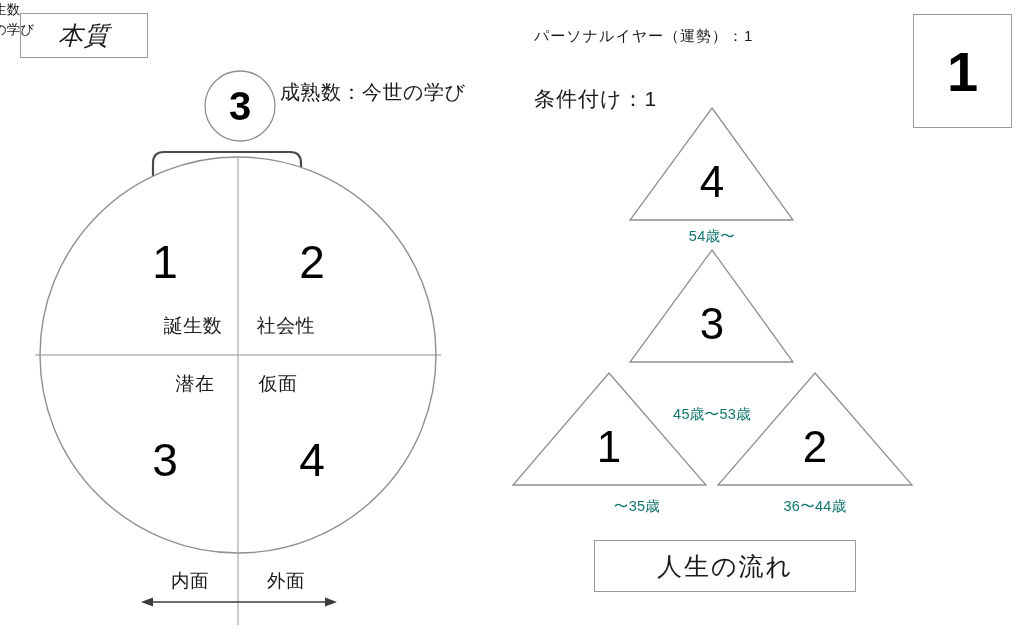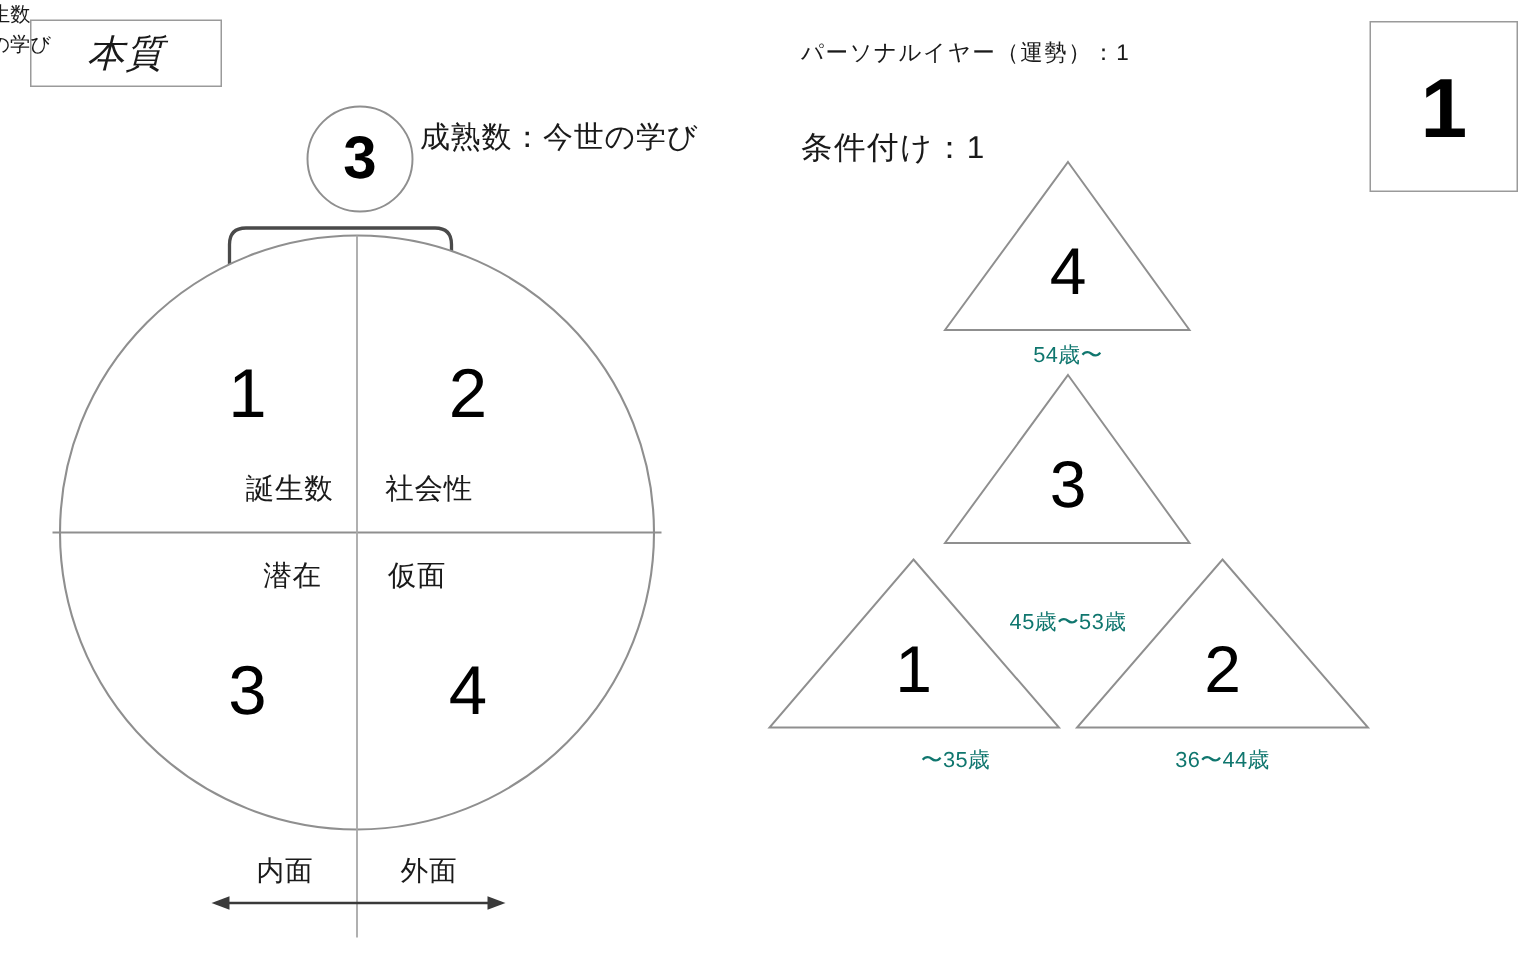--- a/index.html
+++ b/index.html
@@ -215,14 +215,17 @@
   <div class="tri-num" style="left:712px; top:182px;">4</div>
   <div class="tri-num" style="left:712px; top:324px;">3</div>
   <div class="tri-num" style="left:609px; top:447px;">1</div>
   <div class="tri-num" style="left:815px; top:447px;">2</div>
 
   <div class="tri-caption" style="left:712px; top:227px;">54歳〜</div>
   <div class="tri-caption" style="left:712px; top:369px;margin-top:36px;">45歳〜53歳</div>
   <div class="tri-caption" style="left:609px; top:497px;margin-left:28px;">〜35歳</div>
   <div class="tri-caption" style="left:815px; top:497px;">36〜44歳</div>
 
+  <div class="box-label" id="life-flow-box">
+    <span>人生の流れ</span>
+  </div>
 
 </div>
 
 </body></html>

